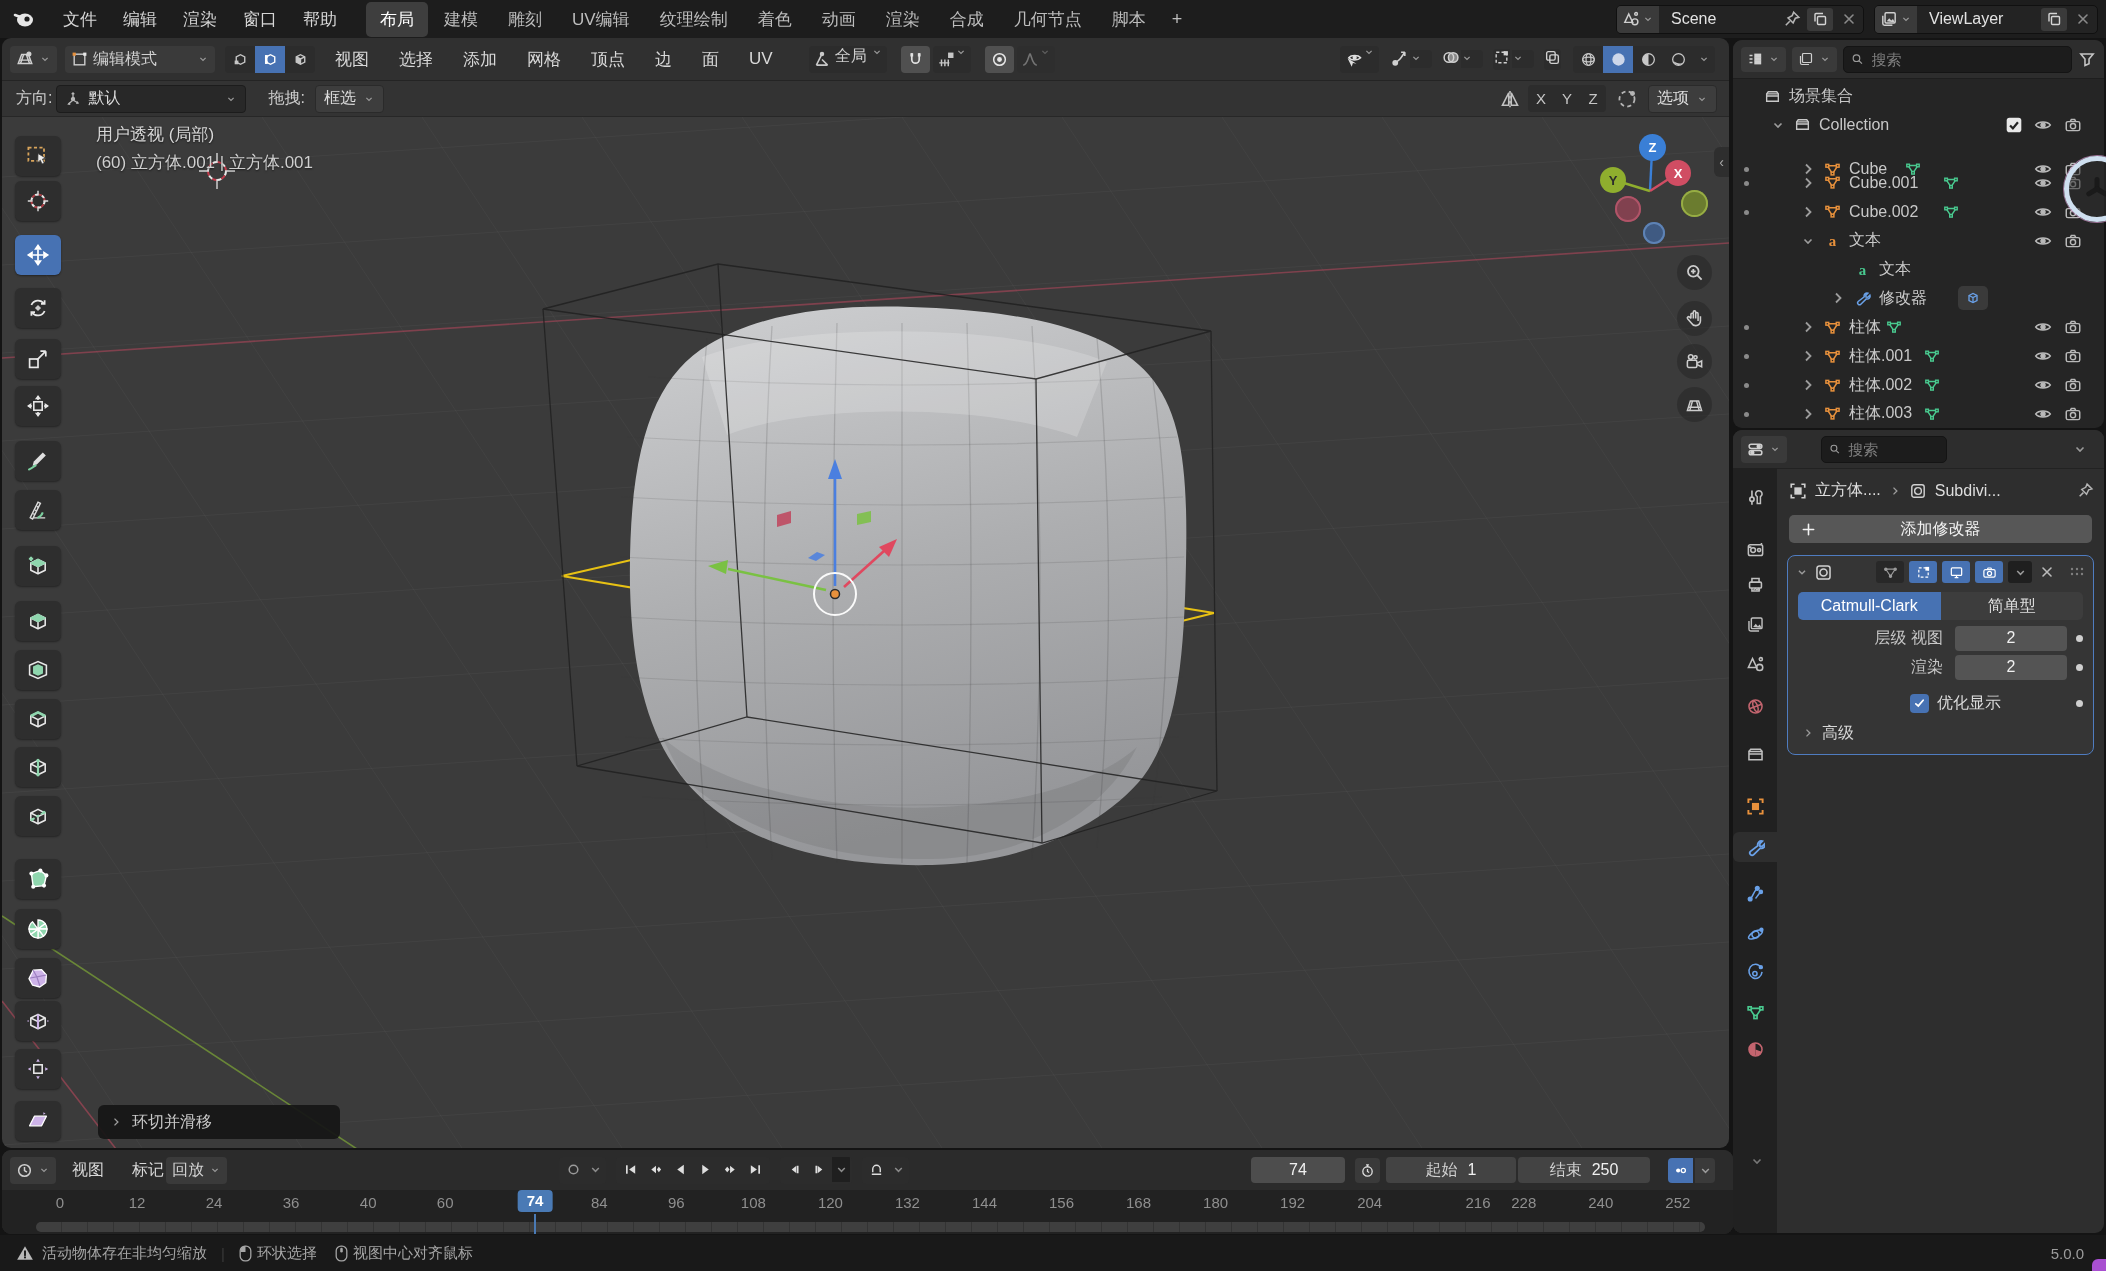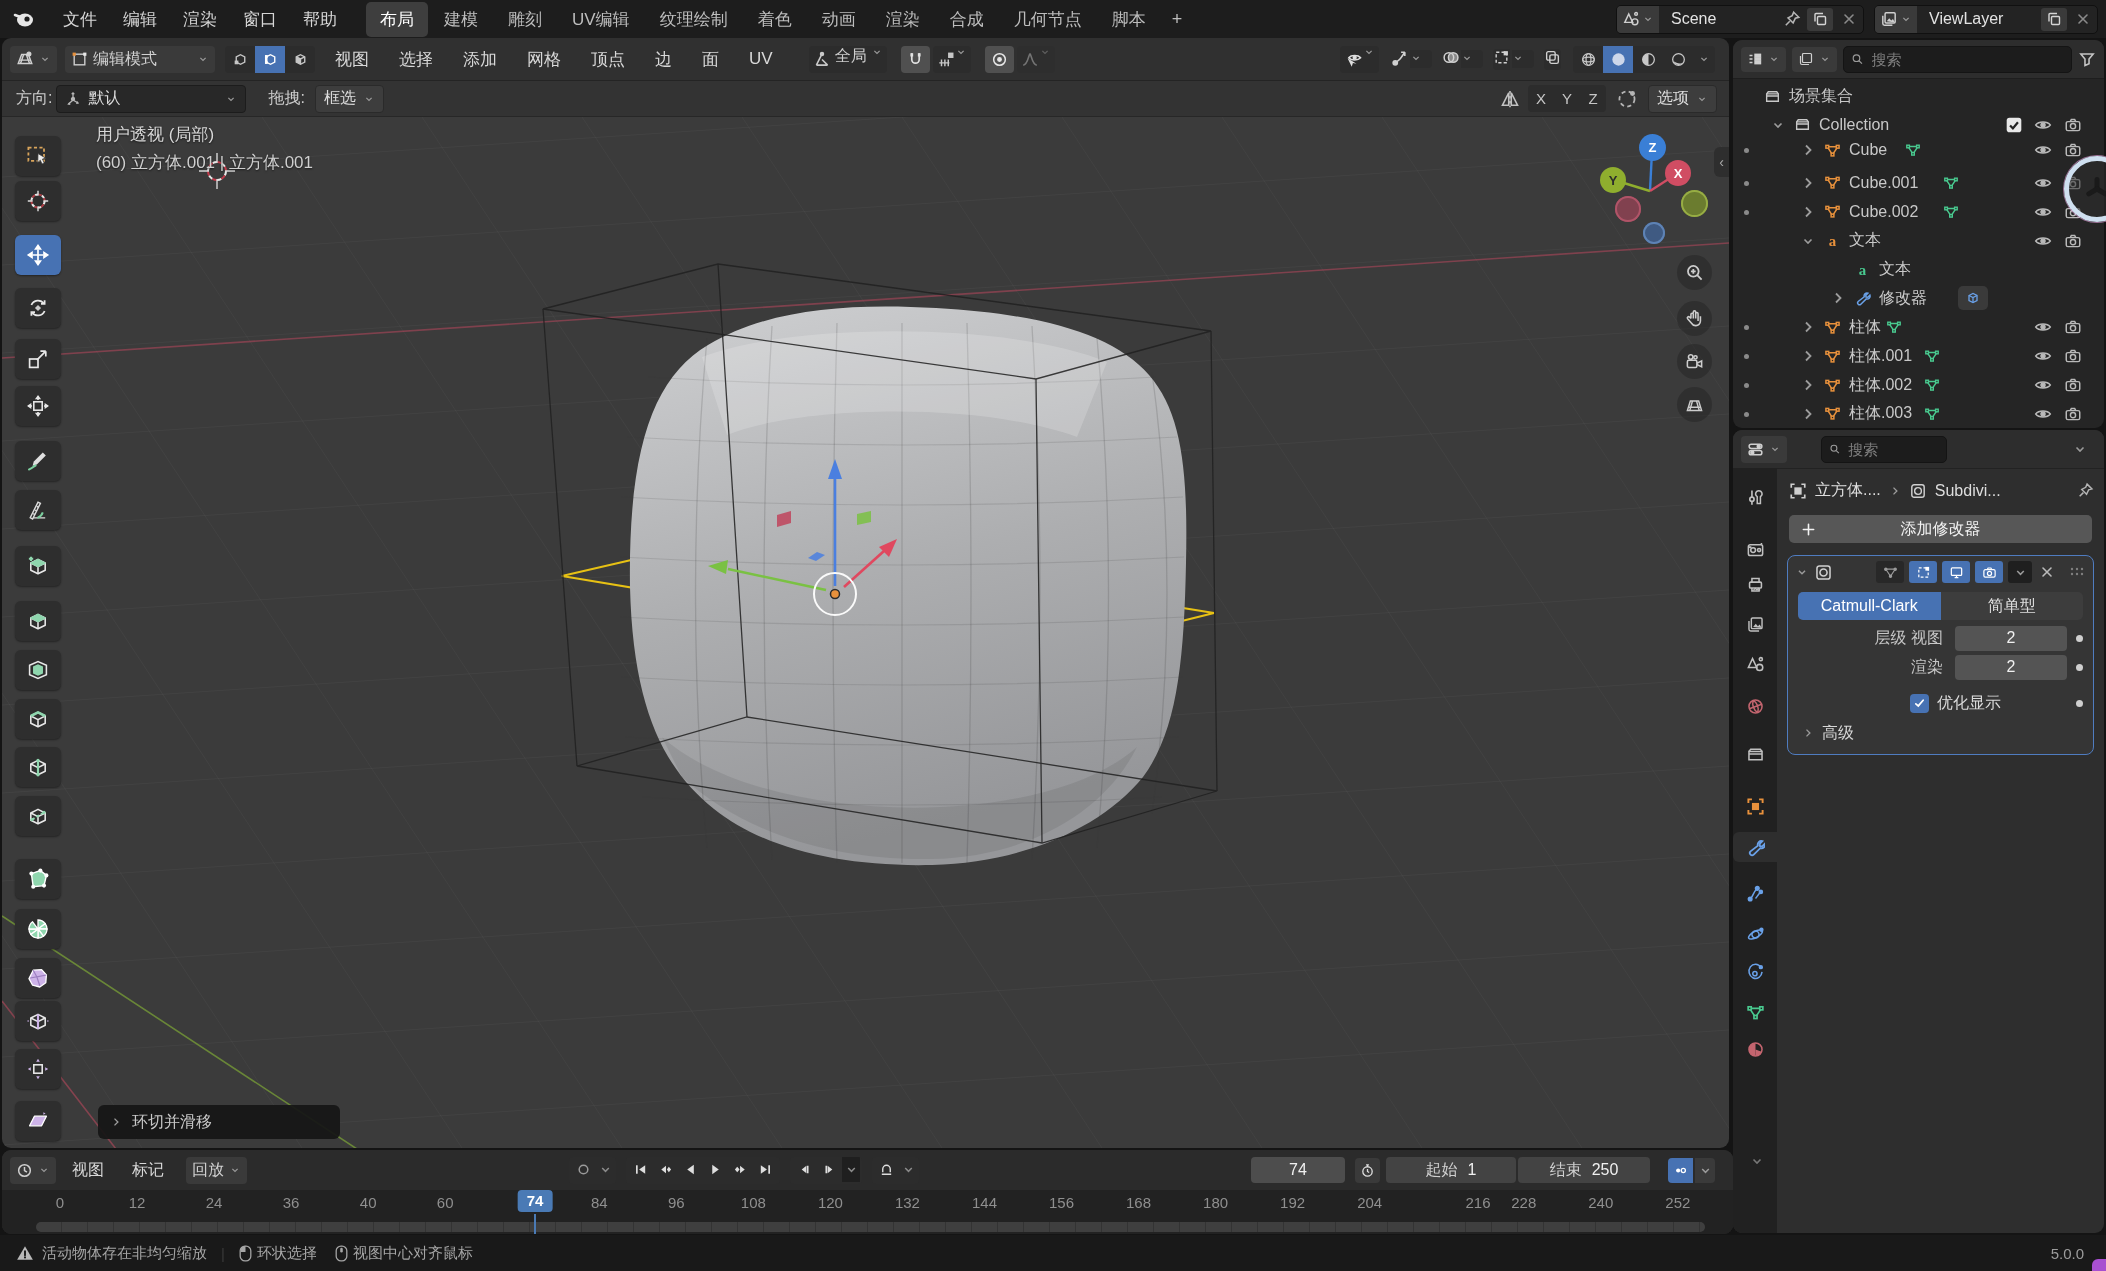--- a/index.html
+++ b/index.html
@@ -920,21 +920,21 @@
             </svg>
           </span>
           <span class="out-ctl ic" style="left: 331px;">
             <svg viewBox="0 0 16 16" fill="none" stroke="currentColor" stroke-width="1.3">
               <rect x="2" y="5" width="12" height="8" rx="1.5"></rect>
               <circle cx="8" cy="9" r="2.3"></circle>
               <path d="M5.5 5l1-1.8h3l1 1.8"></path>
             </svg>
           </span>
         </div>
-        <div class="out-row" style="top: 57px;">
+        <div class="out-row" style="top: 76px;">
           <span class="out-dot"></span>
           <span class="exp ic" style="left: 67px;">
             <svg viewBox="0 0 16 16" fill="none" stroke="currentColor" stroke-width="1.8">
               <path d="M6 3.5 10.5 8 6 12.5"></path>
             </svg>
           </span>
           <span class="oic ic" style="left: 91px;">
             <svg viewBox="0 0 16 16" fill="none" stroke="#e8913c" stroke-width="1.4">
               <path d="M3 4.5h10L8 12z"></path>
               <rect x="1.8" y="3.2" width="2.6" height="2.6" fill="#252525"></rect>
@@ -1561,21 +1561,21 @@
         <span class="ic chev">
             <svg viewBox="0 0 16 16" fill="none" stroke="currentColor" stroke-width="1.6">
               <path d="M4.5 6.5 8 10l3.5-3.5"></path>
             </svg>
           </span>
       </div>
       <div id="tl-menus" class="flex" style="margin-left:14px;gap:24px">
           <span class="hmenu" style="font-size: 16px;">视图</span>
           <span class="hmenu" style="font-size: 16px;">标记</span>
         </div>
-      <div class="hbtn" style="margin-left:20px">
+      <div class="hbtn" style="">
         <span style="font-size:16px">回放</span>
         <span class="ic chev">
             <svg viewBox="0 0 16 16" fill="none" stroke="currentColor" stroke-width="1.6">
               <path d="M4.5 6.5 8 10l3.5-3.5"></path>
             </svg>
           </span>
       </div>
       <div style="flex:1"></div>
       <div class="grp" style="margin-right:10px;padding:0 2px">
         <span class="pb-btn" style="color:#9a9a9a">

